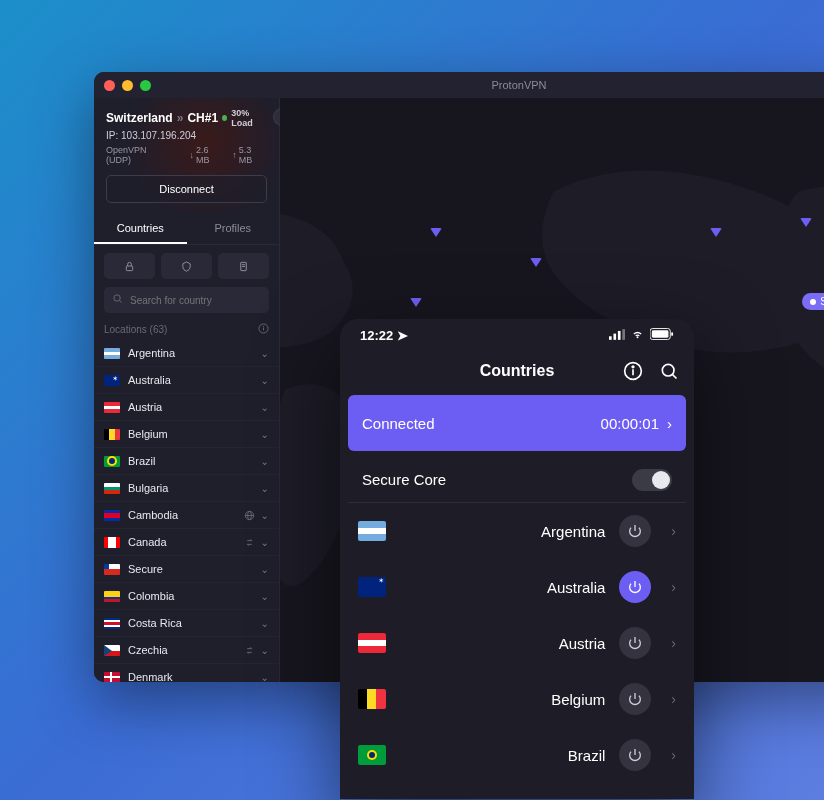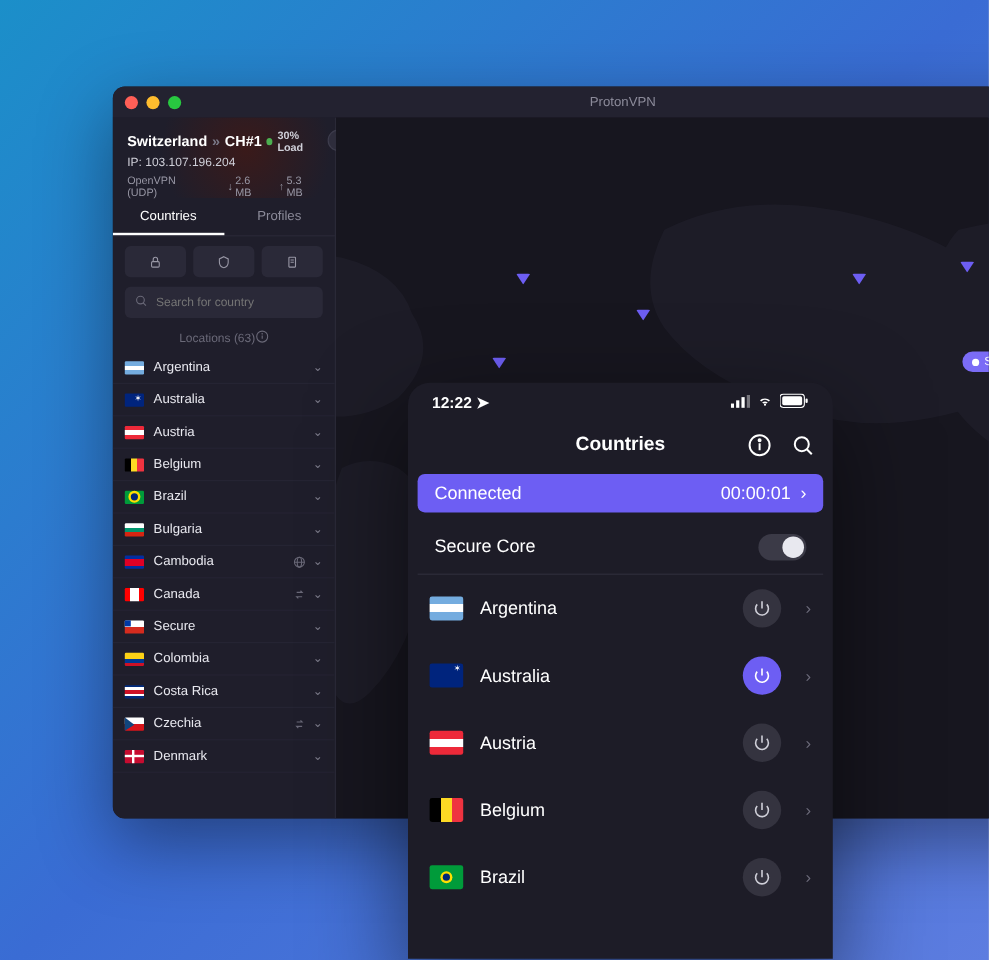--- a/index.html
+++ b/index.html
@@ -37,48 +37,48 @@
 .tab.active { color: #fff; border-bottom-color: #fff; }
 
 .quick-row { display: flex; gap: 6px; padding: 8px 10px 4px 10px; }
 .quick-btn { flex: 1; height: 26px; background: #2a2938; border-radius: 5px; display: flex; align-items: center; justify-content: center; color: #9897a5; cursor: pointer; }
 
 .search-row { padding: 4px 10px 6px 10px; }
 .search-input { width: 100%; height: 26px; background: #2a2938; border: none; border-radius: 5px; padding: 0 8px 0 26px; color: #cfcfd8; font-size: 10px; outline: none; }
 .search-wrap { position: relative; }
 .search-wrap .sicon { position: absolute; left: 8px; top: 6px; color: #6a6978; font-size: 12px; }
 
-.locations-header { padding: 4px 10px; display: flex; align-items: center; justify-content: center; color: #6a6978; font-size: 10px; }
+.locations-header { padding: 4px 10px; display: flex; align-items: center; justify-content: space-between; color: #6a6978; font-size: 10px; }
 
 .country-list { flex: 1; overflow: hidden; }
 .country-item { display: flex; align-items: center; padding: 7px 10px; border-bottom: 1px solid #252433; cursor: pointer; gap: 8px; }
 .country-item .flag { width: 16px; height: 11px; border-radius: 1px; flex-shrink: 0; }
 .country-item .cname { font-size: 11px; color: #e8e8ef; flex: 1; }
 .country-item .extras { display: flex; gap: 6px; color: #6a6978; font-size: 10px; align-items: center; }
 .chev-sm { color: #7a7988; font-size: 10px; }
 
 .map-panel { flex: 1; position: relative; background: #17161f; overflow: hidden; }
 .country-pill { position: absolute; top: 195px; right: 64px; background: #7b6cf6; color: #fff; font-size: 10px; padding: 3px 8px; border-radius: 10px; display: flex; align-items: center; gap: 4px; }
 .country-pill::before { content: ''; width: 6px; height: 6px; border-radius: 50%; background: #fff; display: inline-block; }
 
 .map-silhouette { position: absolute; inset: 0; opacity: 0.35; }
 .map-silhouette svg { width: 100%; height: 100%; }
 
 .map-tri { position: absolute; width: 0; height: 0; border-left: 6px solid transparent; border-right: 6px solid transparent; border-top: 9px solid #6d5ef3; border-radius: 2px; }
 
 
-.mobile { position: absolute; left: 340px; top: 319px; width: 354px; height: 480px; background: #1d1c27; border-radius: 18px 18px 0 0; box-shadow: 0 30px 80px rgba(0,0,0,0.55); overflow: hidden; display: flex; flex-direction: column; }
+.mobile { position: absolute; left: 340px; top: 319px; width: 354px; height: 480px; background: #1d1c27; border-radius: 18px 18px 0 0; box-shadow: 0 30px 80px rgba(0,0,0,0.55); overflow: hidden; display: flex; flex-direction: column; text-align: right; }
 .m-statusbar { height: 32px; display: flex; align-items: center; justify-content: space-between; padding: 0 20px; color: #fff; font-size: 13px; font-weight: 600; }
 .m-statusbar .right { display: flex; gap: 5px; align-items: center; }
 .m-header { display: flex; align-items: center; justify-content: center; height: 40px; position: relative; }
 .m-header-title { color: #fff; font-size: 16px; font-weight: 600; }
 .m-header-actions { position: absolute; right: 14px; display: flex; gap: 14px; color: #fff; }
 .m-header-actions span { width: 22px; height: 22px; display: flex; align-items: center; justify-content: center; cursor: pointer; }
 
-.m-connected-bar { height: 32px; background: #6d5ef3; margin: 4px 8px; border-radius: 6px; display: flex; align-items: center; padding: 0 14px; color: #fff; font-size: 15px; cursor: pointer; }
+.m-connected-bar { height: 56px; background: #6d5ef3; margin: 4px 8px; border-radius: 6px; display: flex; align-items: center; padding: 0 14px; color: #fff; font-size: 15px; cursor: pointer; }
 .m-connected-bar .timer { margin-left: auto; margin-right: 8px; padding-left: 36px; }
 
 .m-secure-row { height: 46px; margin: 2px 8px 0 8px; display: flex; align-items: center; padding: 0 14px; color: #fff; font-size: 15px; border-bottom: 1px solid #2e2d3b; }
 .toggle { width: 40px; height: 22px; background: #3b3a47; border-radius: 11px; position: relative; margin-left: auto; cursor: pointer; }
 .toggle::after { content: ''; position: absolute; right: 2px; top: 2px; width: 18px; height: 18px; border-radius: 50%; background: #e8e8ef; }
 
 .m-list { flex: 1; overflow: hidden; }
 .m-item { display: flex; align-items: center; padding: 12px 18px; gap: 14px; cursor: pointer; }
 .m-item .mflag { width: 28px; height: 20px; border-radius: 2px; flex-shrink: 0; }
 .m-item .mname { color: #fff; font-size: 15px; flex: 1; }
@@ -134,20 +134,21 @@
               <span>30% Load</span>
             </span>
         </div>
         <div class="conn-ip"><span>IP:</span> <span>103.107.196.204</span></div>
         <div class="conn-proto-row">
           <span>OpenVPN (UDP)</span>
           <span class="spacer"></span>
           <span class="speed">↓ <span>2.6 MB</span></span>
           <span class="speed">↑ <span>5.3 MB</span></span>
         </div>
+        <button class="disconnect-btn">Disconnect</button>
       </div>
 
       <div class="tabs">
         <div class="tab active">Countries</div>
         <div class="tab">Profiles</div>
       </div>
 
       <div class="quick-row">
         <div class="quick-btn">
           <svg class="icon-sm" viewBox="0 0 24 24" fill="none" stroke="currentColor" stroke-width="2">

